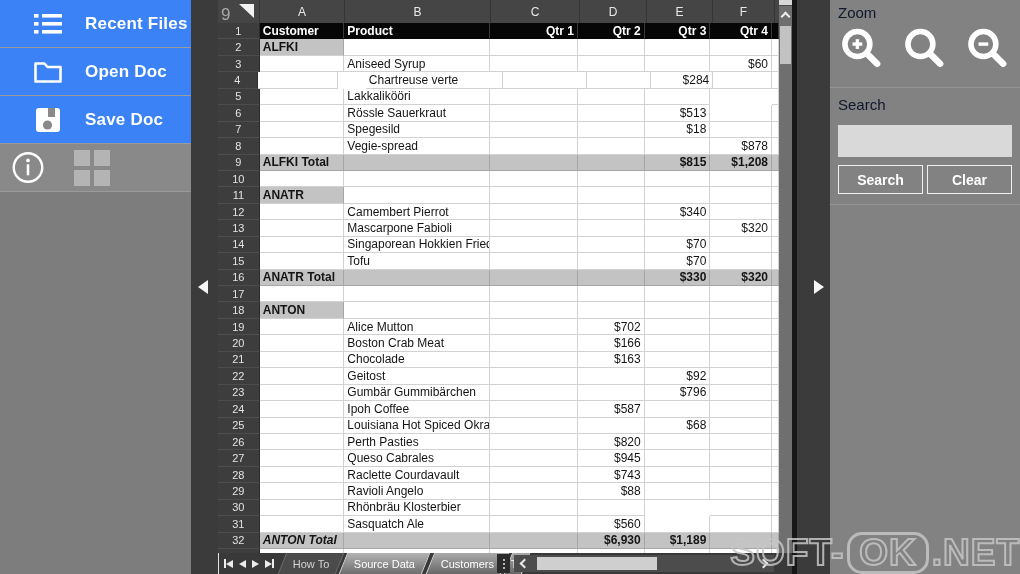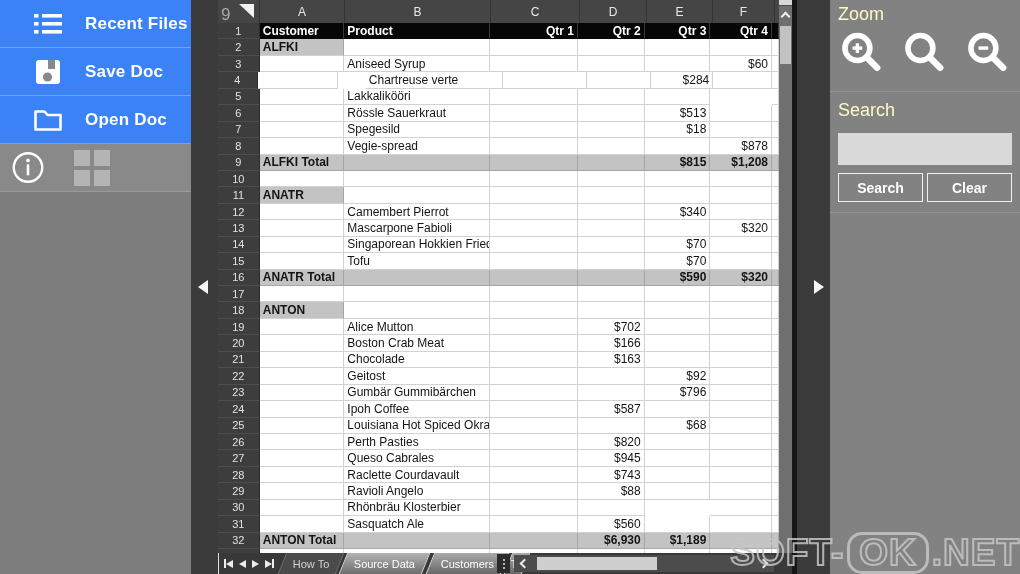--- a/index.html
+++ b/index.html
@@ -45,21 +45,21 @@
 
   
   .vscroll { position:absolute; left:779px; top:0; width:13px; height:553px; background:#6f6f6f; }
   .vsplit { position:absolute; left:0; top:0; width:13px; height:6px; background:#d8d8d8; border-bottom:1px solid #4a4a4a; }
   .chev-up { position:absolute; left:3px; top:13px; width:7px; height:7px; border-top:2px solid #efefef; border-left:2px solid #efefef; transform:rotate(45deg); }
   .vthumb { position:absolute; left:1px; top:26px; width:11px; height:38px; background:#c2c2c2; }
 
   
   .right-panel { position:absolute; left:830px; top:0; width:190px; height:574px; background:#828282; }
   .rp-section { padding:4px 8px 0 8px; }
-  .rp-heading { color:#fef9c3; font-size:18px; margin-bottom:6px; }
+  .rp-heading { color:#0f172a; font-size:15px; margin-bottom:6px; }
   .zoom-icons { display:flex; justify-content:space-between; padding:0 2px 10px 2px; }
   .rp-divider { border-top:1px solid #949494; }
   .search-input { display:block; width:174px; height:32px; background:#d9d9d9; border:none; outline:none; margin:12px 0 8px 0; font-size:14px; padding:0 6px; color:#222; }
   .btn-row { display:flex; justify-content:space-between; margin-bottom:10px; }
   .rp-btn { width:85px; height:29px; background:transparent; border:1px solid #f0f0f0; color:#fff; font-size:14px; font-weight:600; display:flex; align-items:center; justify-content:center; cursor:default; font-family:"Liberation Sans", sans-serif; }
 
   
   .tabbar { position:absolute; left:218px; top:553px; width:574px; height:21px; background:#393939; overflow:hidden; }
   .tab-edge { position:absolute; left:0; top:0; width:1px; height:21px; background:#e3e3e3; }
   .nav-group { position:absolute; left:6px; top:0; height:21px; display:flex; align-items:center; gap:6px; }
@@ -102,35 +102,35 @@
               <rect x="8" y="9" width="20" height="3.6"></rect>
           <rect x="0" y="17" width="4.5" height="3.6"></rect>
               <rect x="8" y="17" width="20" height="3.6"></rect>
         </g>
           </svg>
       </span>
       <span class="side-label">Recent Files</span>
     </div>
     <div class="side-btn">
       <span class="side-icon">
+        <svg width="30" height="25" viewBox="0 0 30 25">
+            <path d="M2.5,4.5 h9 l3,3.5 h13 v14.5 h-25 z" fill="none" stroke="#fff" stroke-width="2.6" stroke-linejoin="round"></path>
+          </svg>
+      </span>
+      <span class="side-label">Open Doc</span>
+    </div>
+    <div class="side-btn">
+      <span class="side-icon">
         <svg width="26" height="26" viewBox="0 0 26 26">
           <rect x="1" y="1" width="24" height="24" rx="3" fill="#fff"></rect>
           <rect x="13" y="1" width="7" height="9" fill="#898989"></rect>
           <circle cx="12.5" cy="18" r="4.6" fill="#898989"></circle>
         </svg>
       </span>
       <span class="side-label">Save Doc</span>
-    </div>
-    <div class="side-btn">
-      <span class="side-icon">
-        <svg width="30" height="25" viewBox="0 0 30 25">
-            <path d="M2.5,4.5 h9 l3,3.5 h13 v14.5 h-25 z" fill="none" stroke="#fff" stroke-width="2.6" stroke-linejoin="round"></path>
-          </svg>
-      </span>
-      <span class="side-label">Open Doc</span>
     </div>
     <div class="info-row">
       <span class="side-icon" style="margin-left:11px;">
         <svg width="37" height="37" viewBox="0 0 37 37">
           <circle cx="18.5" cy="18.5" r="15.5" fill="none" stroke="#fff" stroke-width="2.6"></circle>
           <rect x="17.1" y="15" width="2.8" height="12" fill="#fff"></rect>
           <circle cx="18.5" cy="10.8" r="2" fill="#fff"></circle>
         </svg>
       </span>
       <span class="squares" style="margin-left:29px;">
@@ -314,21 +314,21 @@
           <div class="cell num" style="width: 66px;">$70</div>
           <div class="cell num" style="width: 62px;"></div>
           <div class="cell sliver"></div>
         </div>
         <div class="grid-row total">
           <div class="row-h">16</div>
           <div class="cell" style="width: 85px;">ANATR Total</div>
           <div class="cell" style="width: 146px;"></div>
           <div class="cell num" style="width: 89px;"></div>
           <div class="cell num" style="width: 67px;"></div>
-          <div class="cell num" style="width: 66px;">$590</div>
+          <div class="cell num" style="width: 66px;">$330</div>
           <div class="cell num" style="width: 62px;">$320</div>
           <div class="cell sliver"></div>
         </div>
         <div class="grid-row data">
           <div class="row-h">17</div>
           <div class="cell" style="width: 85px;"></div>
           <div class="cell" style="width: 146px;"></div>
           <div class="cell num" style="width: 89px;"></div>
           <div class="cell num" style="width: 67px;"></div>
           <div class="cell num" style="width: 66px;"></div>
@@ -470,21 +470,21 @@
           <div class="cell" style="width: 85px;"></div>
           <div class="cell" style="width: 146px;">Sasquatch Ale</div>
           <div class="cell num" style="width: 89px;"></div>
           <div class="cell num" style="width: 67px;">$560</div>
           <div class="cell num" style="width: 66px;"></div>
           <div class="cell num" style="width: 62px;"></div>
           <div class="cell sliver"></div>
         </div>
         <div class="grid-row total">
           <div class="row-h">32</div>
-          <div class="cell" style="width: 85px;">ANTON Total</div>
+          <div class="cell" style="width: 85px; font-style: italic;">ANTON Total</div>
           <div class="cell" style="width: 146px;"></div>
           <div class="cell num" style="width: 89px;"></div>
           <div class="cell num" style="width: 67px;">$6,930</div>
           <div class="cell num" style="width: 66px;">$1,189</div>
           <div class="cell num" style="width: 62px;"></div>
           <div class="cell sliver"></div>
         </div>
         <div class="grid-row data">
           <div class="row-h">33</div>
           <div class="cell" style="width: 85px;"></div>

